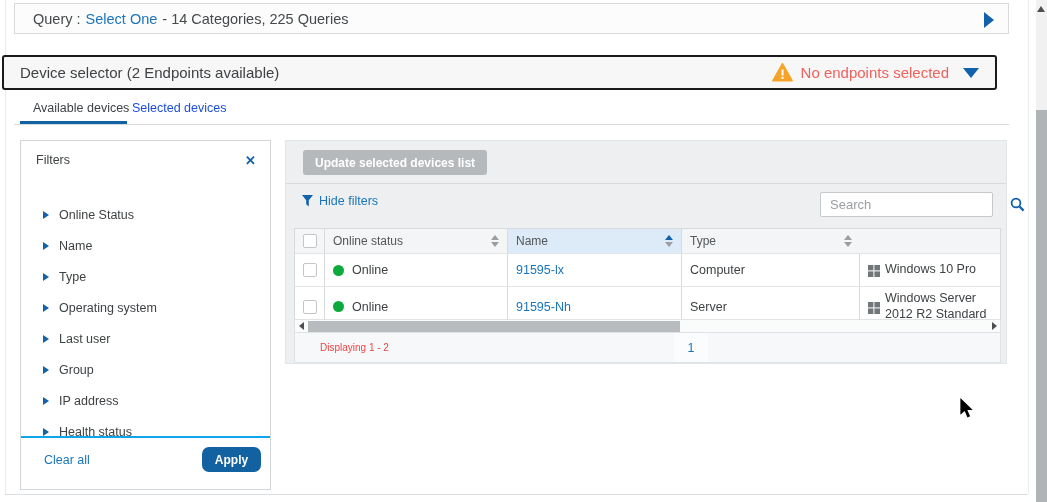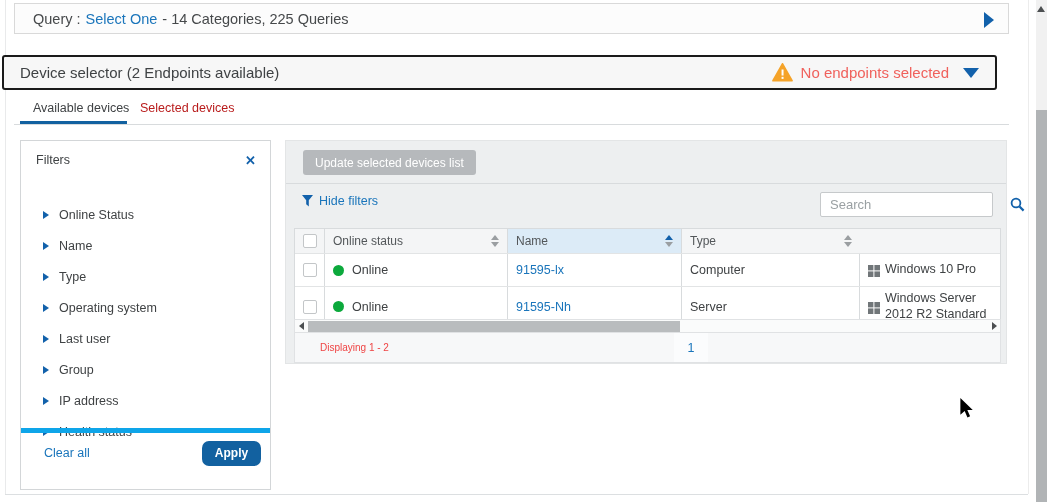--- a/index.html
+++ b/index.html
@@ -24,41 +24,41 @@
     border:2px solid #1a1a1a; border-radius:3px; display:flex; align-items:center; padding:0 16px; cursor:pointer; }
   .device-header .title { font-size:15px; color:#3f4244; }
   .device-header .right { margin-left:auto; display:flex; align-items:center; gap:8px; }
   .device-header .warn-text { font-size:15px; color:#f0615c; }
   .caret-down { width:0; height:0; border-top:10px solid #1261ab; border-left:8px solid transparent; border-right:8px solid transparent; margin-left:6px; }
 
   
   .tabs-divider { position:absolute; left:14px; top:124px; width:995px; height:1px; background:#d8dbdd; }
   .tab { position:absolute; top:101px; font-size:12.5px; cursor:pointer; }
   .tab.active { left:33px; color:#3f4244; }
-  .tab.inactive { left:140px; color:#b91c1c; }
+  .tab.inactive { left:132px; color:#1d4ed8; }
   .tab-underline { position:absolute; left:20px; top:121px; width:107px; height:4px; background:#1261a0; }
 
   
   .filters-panel { position:absolute; left:20px; top:140px; width:251px; height:350px; background:#ffffff; border:1px solid #d3d6d8; }
   .filters-head { display:flex; align-items:center; padding:12px 14px 6px 15px; }
   .filters-title { font-size:12.5px; color:#3f4244; }
   .filters-close { margin-left:auto; color:#1261ab; font-size:13px; font-weight:bold; cursor:pointer; line-height:1; }
   .filter-items { margin-top:26px; }
   .filter-item { display:flex; align-items:center; height:31px; padding-left:22px; cursor:pointer; }
   .tri-right { width:0; height:0; border-left:6px solid #1261ab; border-top:4.5px solid transparent; border-bottom:4.5px solid transparent; margin-right:10px; flex:0 0 auto; }
   .filter-item .f-lbl { font-size:12.5px; color:#3f4244; }
-  .filters-foot { position:absolute; left:0; bottom:16px; width:100%; height:45px; border-top:5px solid #0ea5e9; display:flex; align-items:center; padding:0 9px 0 23px; }
+  .filters-foot { position:absolute; left:0; bottom:8px; width:100%; height:45px; border-top:2px solid #0ea5e9; display:flex; align-items:center; padding:0 9px 0 23px; }
   .clear-all { font-size:12.5px; color:#1a75bb; cursor:pointer; }
   .apply-btn { margin-left:auto; width:59px; height:25px; background:#1261a0; border:none; border-radius:7px;
     color:#ffffff; font-size:12px; font-weight:bold; font-family:"Liberation Sans",sans-serif; cursor:pointer; }
 
   
   .main-card { position:absolute; left:285px; top:140px; width:722px; height:224px; background:#edeff0; border:1px solid #e3e5e6; }
   .update-btn { position:absolute; left:17px; top:9px; height:25px; padding:0 12px; background:#b6b9bc; border:none; border-radius:3px;
-    color:#ffffff; font-size:12px; font-weight:normal; font-family:"Liberation Sans",sans-serif; cursor:default; }
+    color:#ffffff; font-size:12px; font-weight:bold; font-family:"Liberation Sans",sans-serif; cursor:default; }
   .toolbar-divider { position:absolute; left:0; top:42px; width:100%; height:1px; background:#d8dbdd; }
   .hide-filters { position:absolute; left:16px; top:53px; display:flex; align-items:center; gap:6px; cursor:pointer; }
   .hide-filters .hf-lbl { font-size:12.5px; color:#1a75bb; }
   .search-box { position:absolute; left:534px; top:51px; width:173px; height:25px; background:#ffffff; border:1px solid #c6c9cb; border-radius:2px; display:flex; align-items:center; }
   .search-box input { flex:1; border:none; outline:none; background:transparent; padding:0 4px 0 9px; font-size:13px; color:#46494b; font-family:"Liberation Sans",sans-serif; }
   .search-box input::placeholder { color:#9aa0a3; }
   .search-ico { flex:0 0 auto; margin-right:7px; cursor:pointer; display:flex; }
 
   
   .tbl { position:absolute; left:8px; top:87px; width:707px; background:#ffffff; border:1px solid #d8dbdd; border-bottom:none; }

